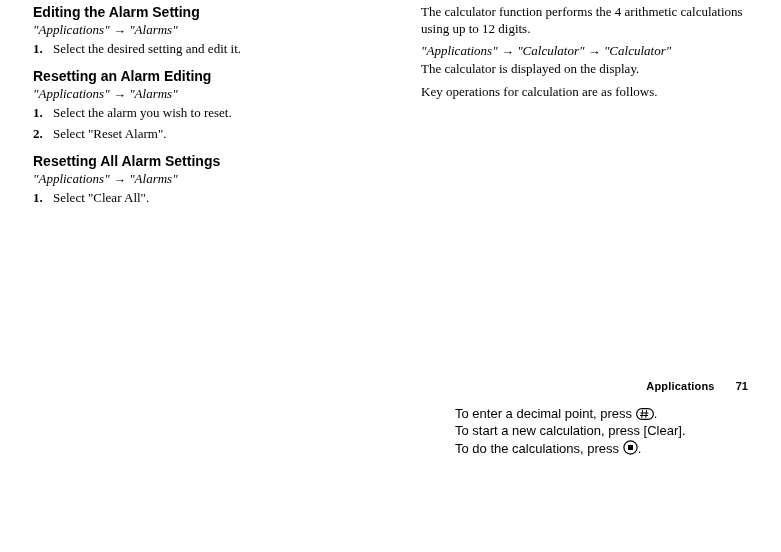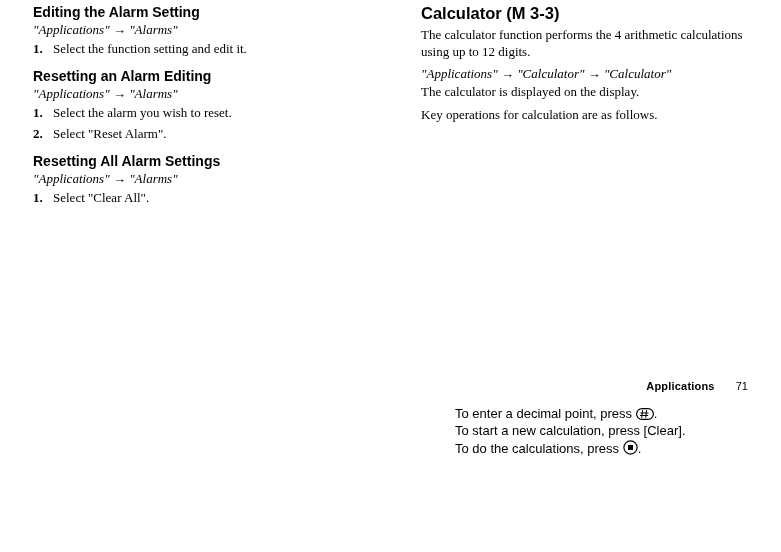--- a/index.html
+++ b/index.html
@@ -89,40 +89,40 @@
   .icon-key svg { display: block; }
 
   .footer {
     position: absolute;
     right: 33px;
     bottom: 16px;
     font-family: Arial, Helvetica, sans-serif;
     font-size: 11px;
   }
   .footer .label { font-weight: 700; letter-spacing: 0.2px; }
-  .footer .pagenum { font-weight: 400; margin-left: 18px; }
+  .footer .pagenum { font-weight: 700; margin-left: 18px; }
 </style>
 </head>
 <body>
 
 <div class="page">
 
   <div class="col col-left">
 
     <div class="block">
       <p class="h3">Editing the Alarm Setting</p>
       <p class="nav">
         <span>"Applications"</span>
         <span class="arrow">→</span>
         <span>"Alarms"</span>
       </p>
       <div class="list">
         <div class="list-item">
           <span class="num">1.</span>
-          <span>Select the function setting and edit it.</span>
+          <span>Select the desired setting and edit it.</span>
         </div>
       </div>
     </div>
 
     <div class="block">
       <p class="h3">Resetting an Alarm Editing</p>
       <p class="nav">
         <span>"Applications"</span>
         <span class="arrow">→</span>
         <span>"Alarms"</span>
@@ -151,24 +151,20 @@
           <span class="num">1.</span>
           <span>Select "Clear All".</span>
         </div>
       </div>
     </div>
 
   </div>
 
   <div class="col col-right">
 
-    <p class="h2">
-      <span>Calculator</span>
-      <span class="section">(M 3-3)</span>
-    </p>
 
     <p class="p">The calculator function performs the 4 arithmetic calculations using up to 12 digits.</p>
 
     <p class="nav">
       <span>"Applications"</span>
       <span class="arrow">→</span>
       <span>"Calculator"</span>
       <span class="arrow">→</span>
       <span>"Calculator"</span>
     </p>

